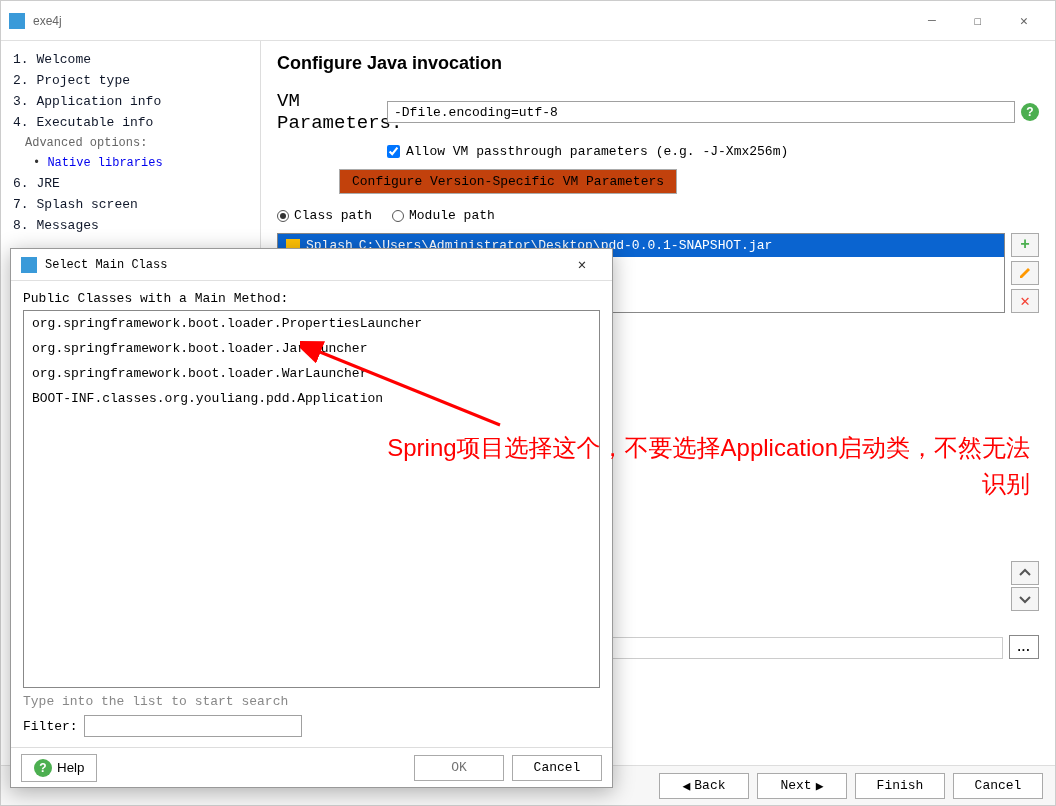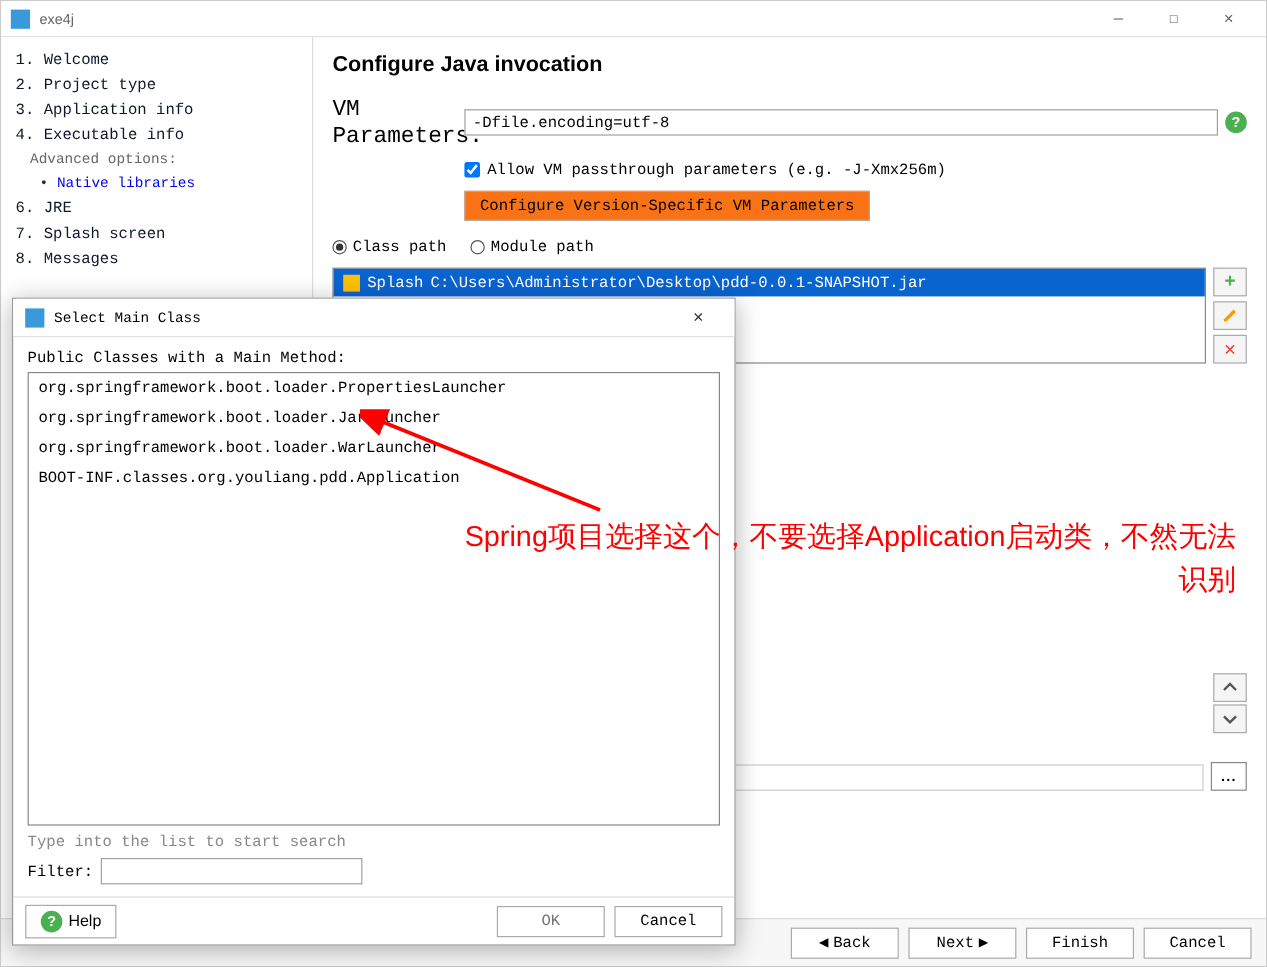--- a/index.html
+++ b/index.html
@@ -15,21 +15,21 @@
     
     
     .main-window {
       position: absolute;
       top: 0; left: 0;
       width: 1056px; height: 806px;
       background: #fff;
       border: 1px solid #ccc;
     }
     .title-bar {
-      height: 30px;
+      height: 40px;
       background: #fff;
       display: flex;
       align-items: center;
       padding: 0 8px;
       border-bottom: 1px solid #e0e0e0;
     }
     .title-bar .app-icon {
       width: 16px; height: 16px;
       background: #3a9ad9;
       margin-right: 8px;
@@ -126,25 +126,25 @@
     }
     .checkbox-row {
       margin-left: 110px;
       display: flex;
       align-items: center;
       margin-bottom: 10px;
       font-size: 13px;
     }
     .checkbox-row input { margin-right: 6px; }
     .config-btn {
-      margin-left: 110px;
+      margin-left: 62px;
       padding: 4px 12px;
       font-family: inherit;
       font-size: 13px;
-      background: #f97316;
+      background: #c2410c;
       border: 1px solid #aaa;
       cursor: pointer;
       margin-bottom: 14px;
     }
     .radio-row {
       display: flex;
       align-items: center;
       gap: 20px;
       margin-bottom: 10px;
       font-size: 13px;

